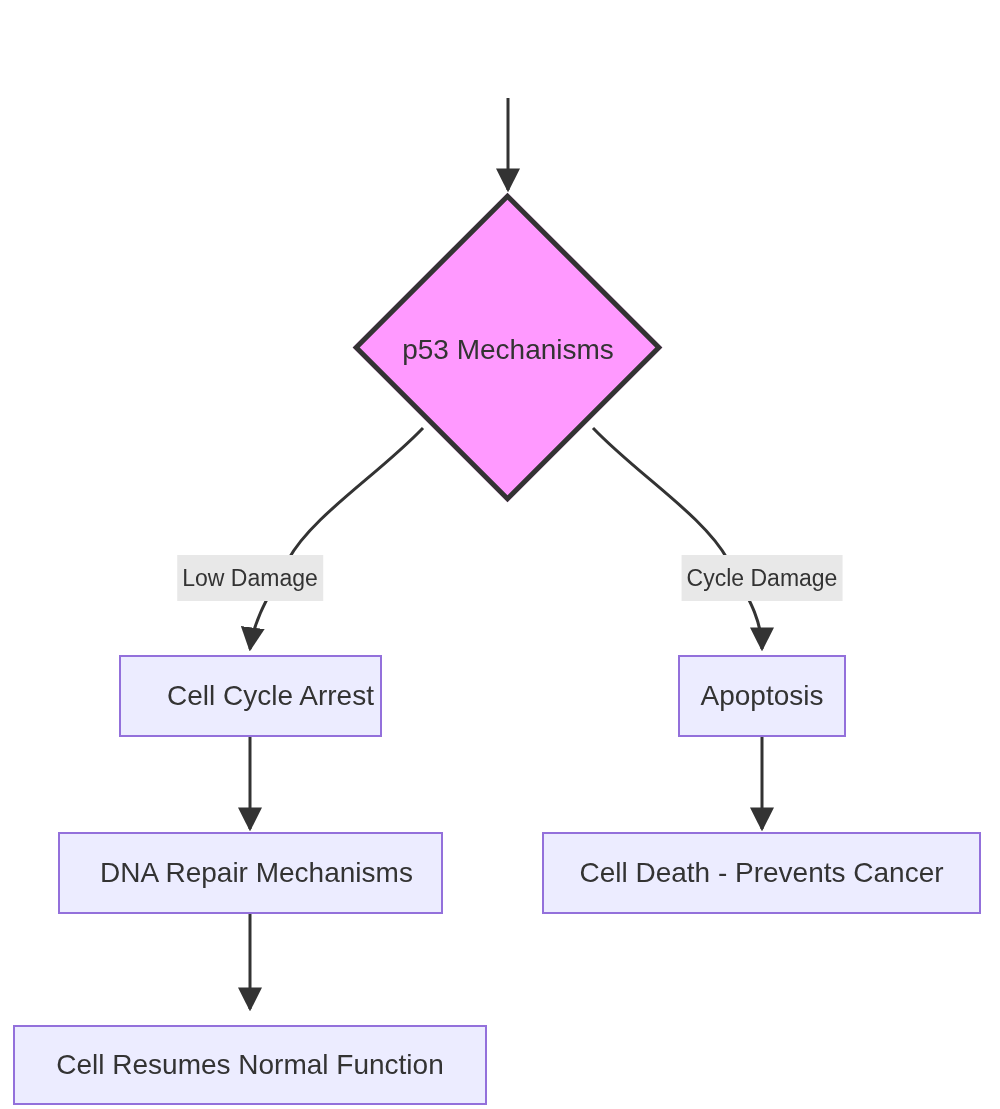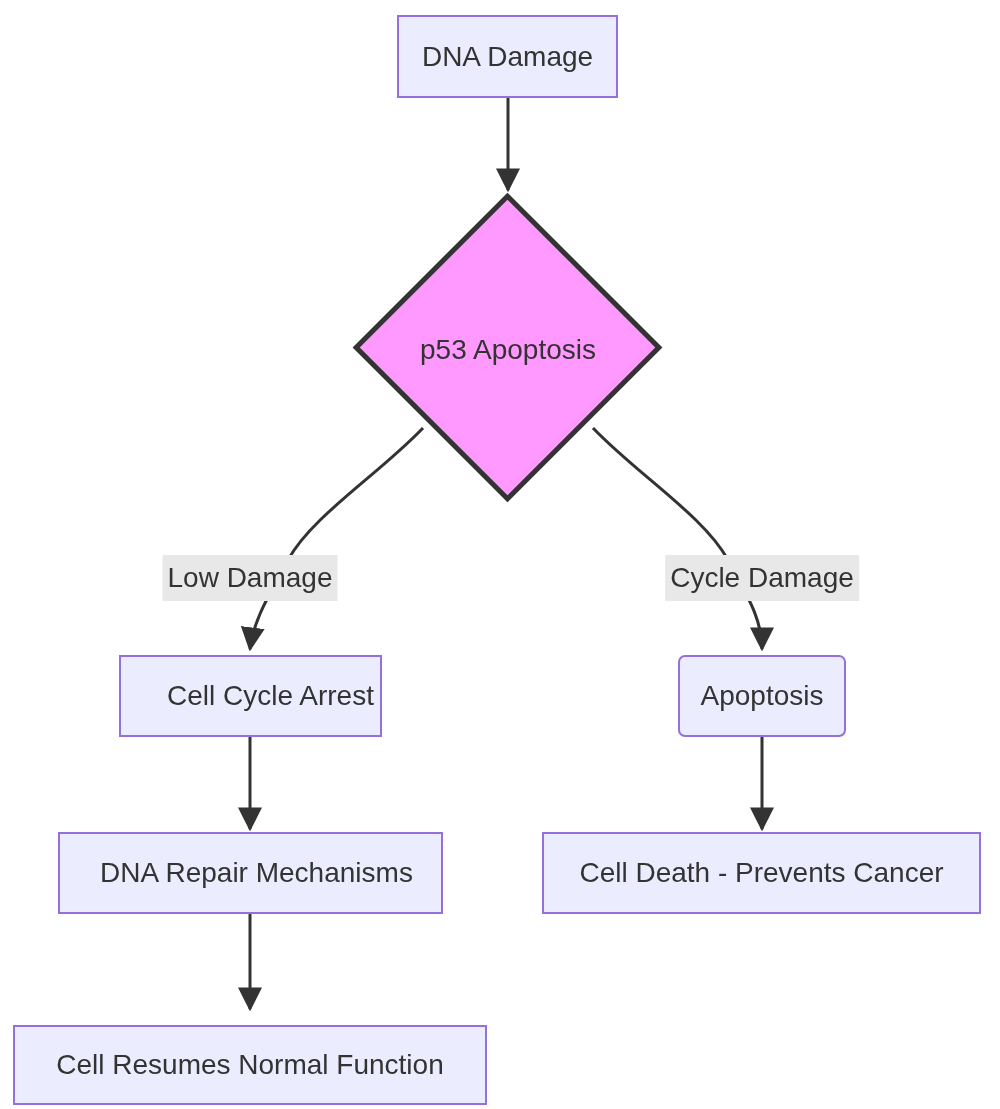--- a/index.html
+++ b/index.html
@@ -52,29 +52,29 @@
     width: 310px;
     text-align: center;
     color: var(--text, #333333);
     font-size: 28px;
   }
   .edge-label {
     position: absolute;
     transform: translate(-50%, -50%);
     background: var(--edge-label-bg, #E8E8E8);
     color: var(--text, #333333);
-    font-size: 28px;
+    font-size: 23px;
     line-height: 30px;
     padding: 8px 5px;
     white-space: nowrap;
     text-align: center;
   }
   #node-dna-damage      { left: 397px; top: 15px;   width: 221px; height: 83px; }
   #node-cell-cycle      { left: 119px; top: 655px;  width: 263px; height: 82px; padding-left: 40px; }
-  #node-apoptosis       { left: 678px; top: 655px;  width: 168px; height: 82px; border-radius: 7px; }
+  #node-apoptosis       { left: 678px; top: 655px;  width: 168px; height: 82px; }
   #node-dna-repair      { left: 58px;  top: 832px;  width: 385px; height: 82px; padding-left: 12px; }
   #node-cell-death      { left: 542px; top: 832px;  width: 439px; height: 82px; }
   #node-cell-resumes    { left: 13px;  top: 1012px; width: 474px; height: 80px; margin-top: 13px; }
   #label-low-damage     { left: 250px; top: 578px; }
   #label-high-damage    { left: 762px; top: 578px; }
   .edge {
     fill: none;
     stroke: var(--edge, #333333);
     stroke-width: 3px;
   }
@@ -91,24 +91,23 @@
       </marker>
     </defs>
     <path class="edge" d="M508,98 L508,190" marker-end="url(#arrowhead)"></path>
     <path class="edge" d="M423,428 C378,475 312,516 288,560 C270,594 254,618 250,649" marker-end="url(#arrowhead)"></path>
     <path class="edge" d="M593,428 C638,475 704,516 728,560 C746,594 762,618 762,649" marker-end="url(#arrowhead)"></path>
     <path class="edge" d="M250,737 L250,829" marker-end="url(#arrowhead)"></path>
     <path class="edge" d="M762,737 L762,829" marker-end="url(#arrowhead)"></path>
     <path class="edge" d="M250,914 L250,1009" marker-end="url(#arrowhead)"></path>
   </svg>
 
-  <div class="node" id="node-dna-damage">DNA Damage</div>
 
   <div class="decision-shape"></div>
-  <div class="decision-label">p53 Apoptosis</div>
+  <div class="decision-label">p53 Mechanisms</div>
 
   <div class="edge-label" id="label-low-damage">Low Damage</div>
   <div class="edge-label" id="label-high-damage">Cycle Damage</div>
 
   <div class="node" id="node-cell-cycle">Cell Cycle Arrest</div>
 
   <div class="node" id="node-apoptosis">Apoptosis</div>
 
   <div class="node" id="node-dna-repair">DNA Repair Mechanisms</div>
 

